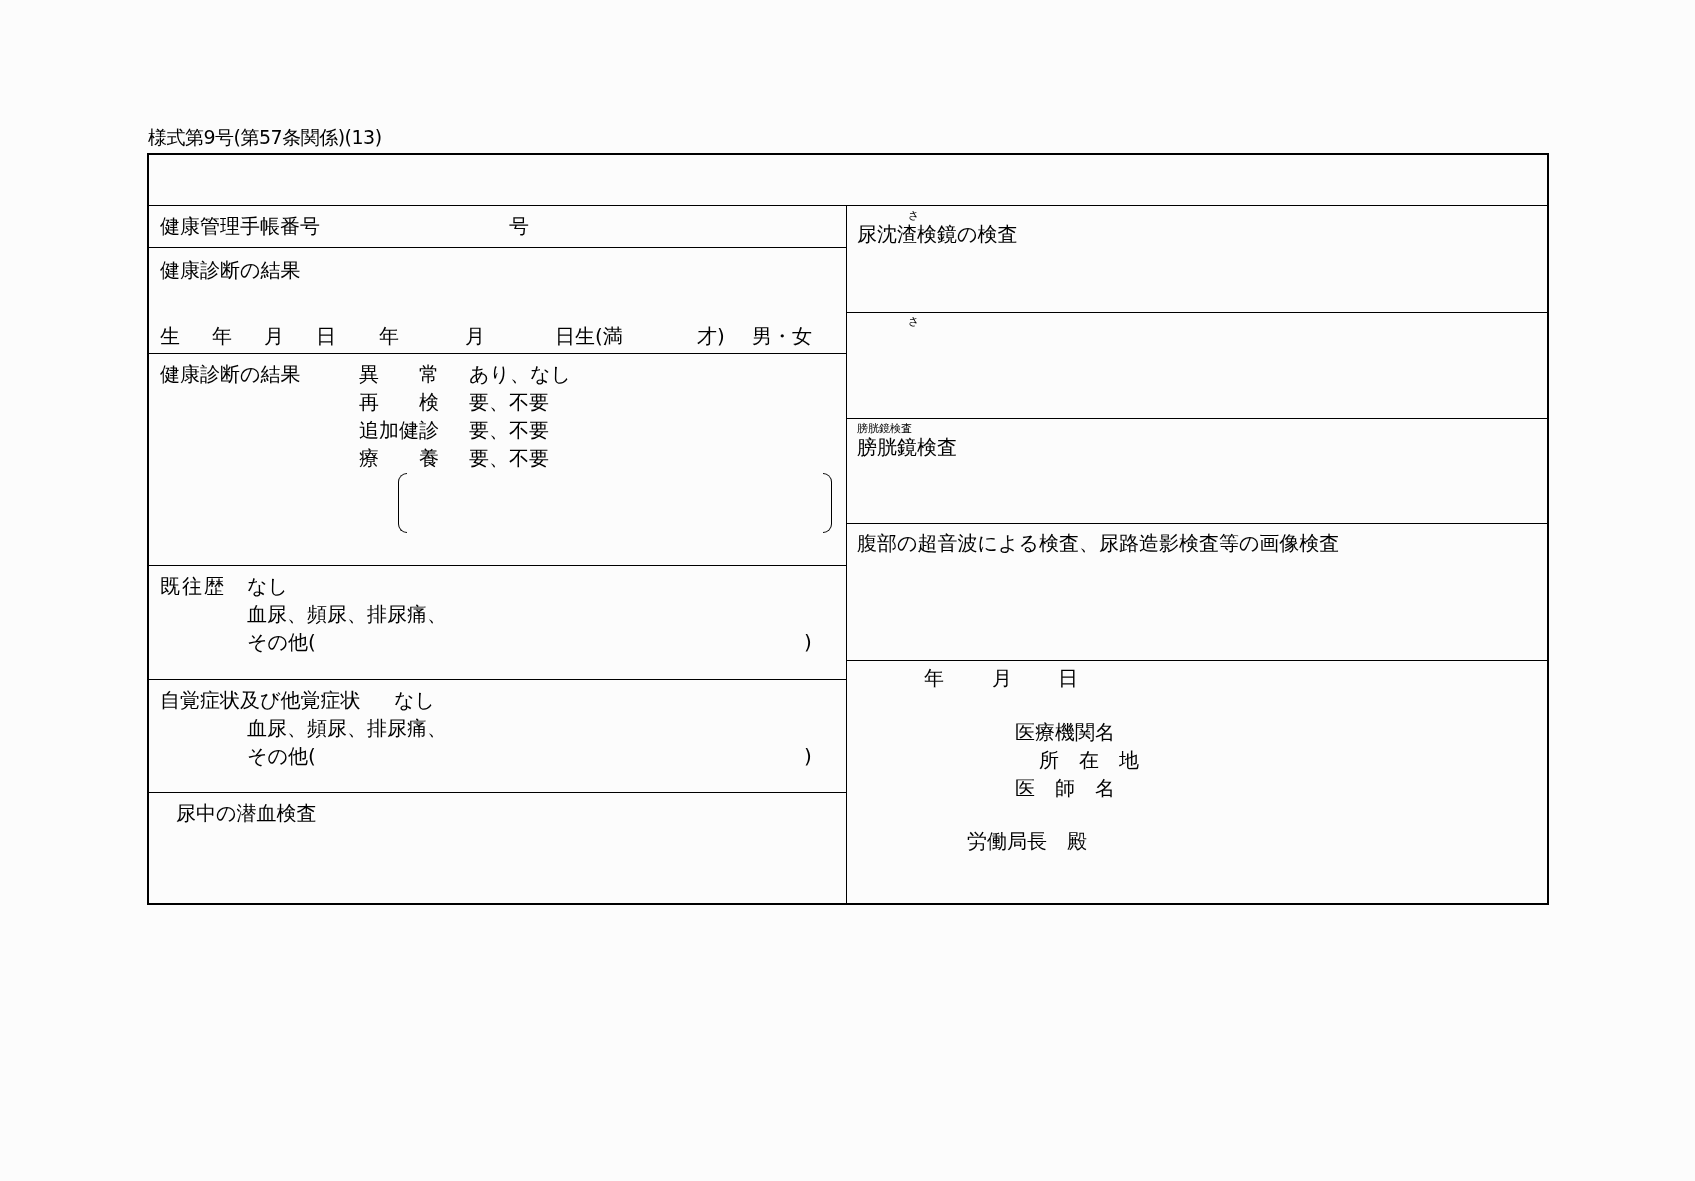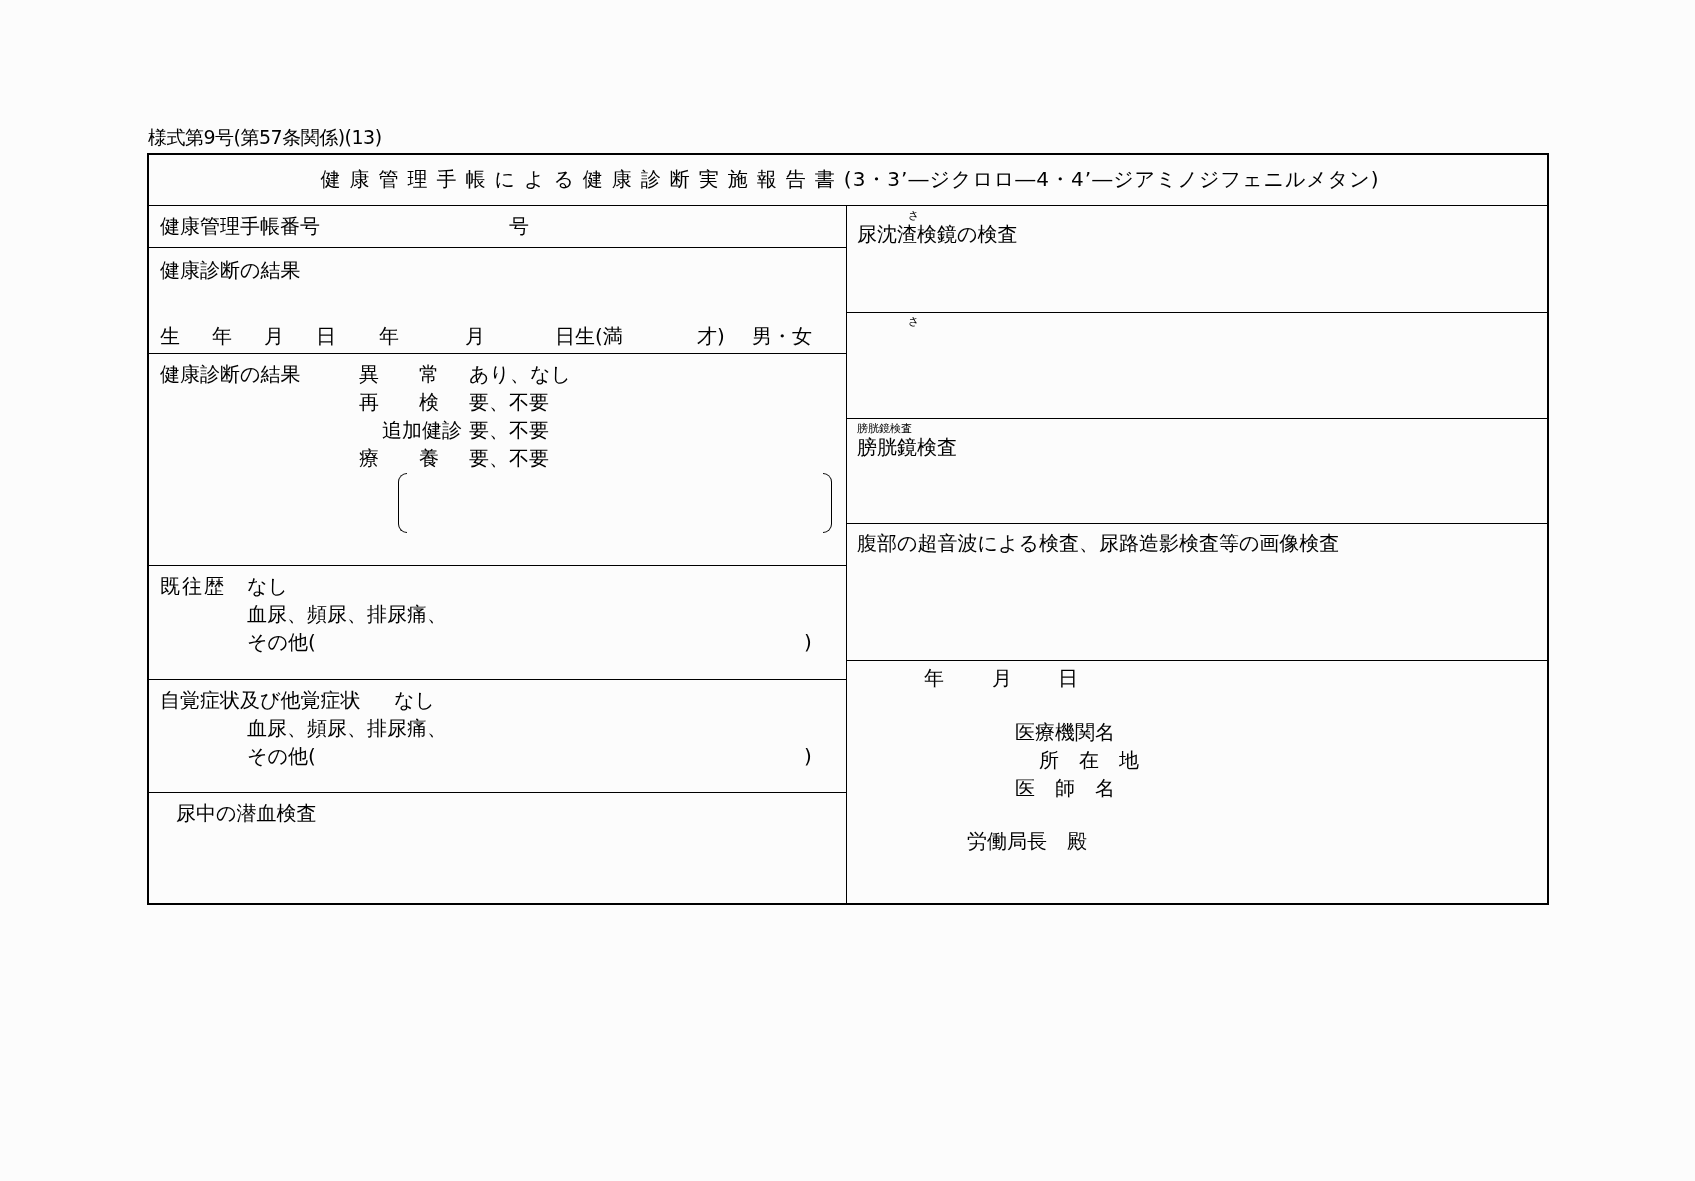--- a/index.html
+++ b/index.html
@@ -19,21 +19,20 @@
   .bl { border-right: none; border-radius: 10px 0 0 10px; }
   .br { border-left: none; border-radius: 0 10px 10px 0; }
 </style>
 </head>
 <body>
 
 <div class="abs form-label">様式第9号(第57条関係)(13)</div>
 
 <div class="frame">
 
-  <div class="abs t title" style="top:13px;"><span>健康管理手帳による健康診断実施報告書</span><span class="chem">(3・3’―ジクロロ―4・4’―ジアミノジフェニルメタン)</span></div>
   <div class="hline" style="left:0; width:1400px; top:50px;"></div>
   <div class="vline" style="left:697px; top:50px; height:700px;"></div>
 
   <div class="hline" style="left:0; width:698px; top:92px;"></div>
   <div class="hline" style="left:0; width:698px; top:198px;"></div>
   <div class="hline" style="left:0; width:698px; top:410px;"></div>
   <div class="hline" style="left:0; width:698px; top:524px;"></div>
   <div class="hline" style="left:0; width:698px; top:637px;"></div>
 
   <div class="abs t" style="left:11px; top:60px;">健康管理手帳番号</div>
@@ -45,21 +44,21 @@
   <div class="abs t" style="left:316px; top:170px;">月</div>
   <div class="abs t" style="left:406px; top:170px;">日生(満</div>
   <div class="abs t" style="left:548px; top:170px;">才)</div>
   <div class="abs t" style="left:603px; top:170px;font-family:Liberation Serif, serif;">男・女</div>
 
   <div class="abs t" style="left:11px; top:208px;">健康診断の結果</div>
   <div class="abs t" style="left:210px; top:208px;">異　　常</div>
   <div class="abs t" style="left:320px; top:208px;">あり、なし</div>
   <div class="abs t" style="left:210px; top:236px;">再　　検</div>
   <div class="abs t" style="left:320px; top:236px;">要、不要</div>
-  <div class="abs t" style="left:210px; top:264px;margin-left:23px;">追加健診</div>
+  <div class="abs t" style="left:210px; top:264px;">追加健診</div>
   <div class="abs t" style="left:320px; top:264px;">要、不要</div>
   <div class="abs t" style="left:210px; top:292px;">療　　養</div>
   <div class="abs t" style="left:320px; top:292px;">要、不要</div>
   <div class="bracket bl" style="left:249px; top:318px; width:8px; height:58px;"></div>
   <div class="bracket br" style="left:674px; top:318px; width:8px; height:58px;"></div>
 
   <div class="abs t" style="left:11px; top:420px; letter-spacing:2px;">既往歴</div>
   <div class="abs t" style="left:98px; top:420px;">なし</div>
   <div class="abs t" style="left:98px; top:448px;">血尿、頻尿、排尿痛、</div>
   <div class="abs t" style="left:98px; top:476px;">その他(</div>

